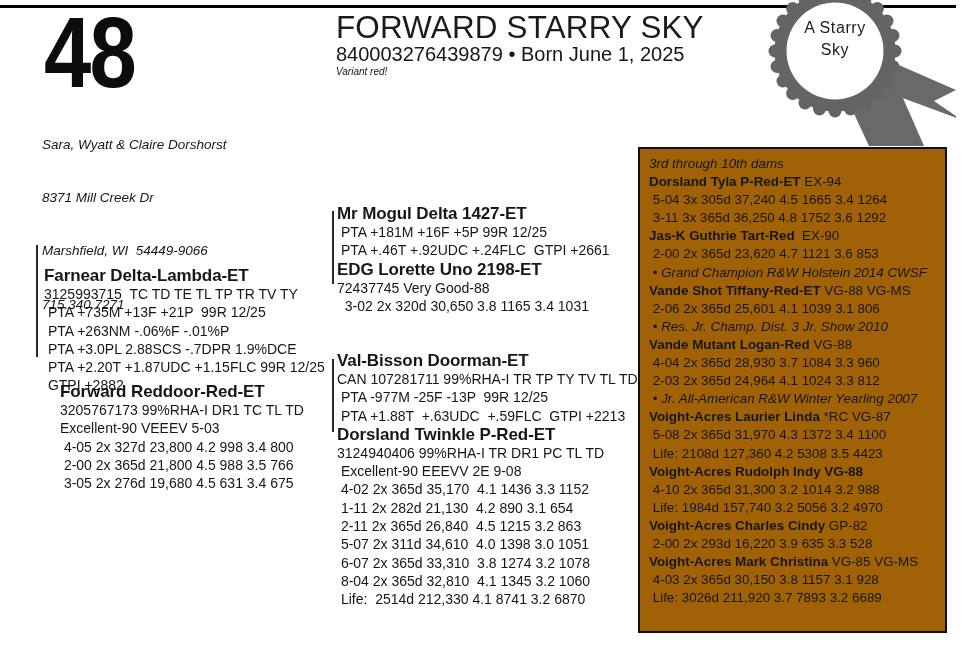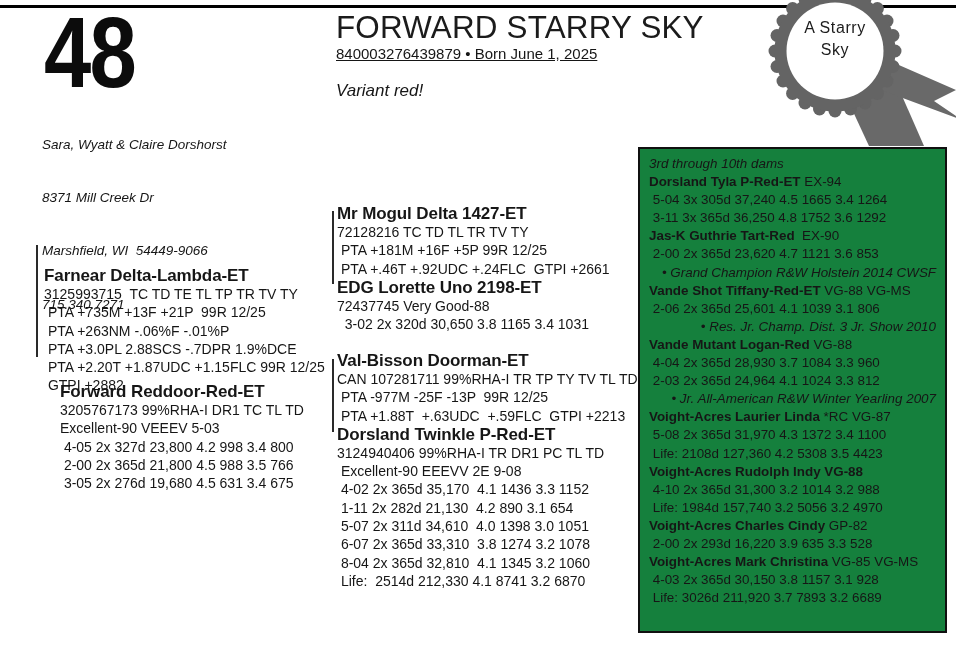--- a/index.html
+++ b/index.html
@@ -8,35 +8,35 @@
     font-family:"Liberation Sans",sans-serif;color:#161616;
   }
   .top-rule{position:absolute;left:0;top:5px;width:978px;height:3px;background:#000;}
   .lot-number{
     position:absolute;left:44px;top:2px;font-size:100px;font-weight:bold;line-height:1;
     letter-spacing:-2px;transform:scaleX(0.85);transform-origin:left top;color:#0c0c0c;
   }
   .consignor{position:absolute;left:42px;top:100px;font-style:italic;font-size:13.5px;line-height:17.8px;white-space:pre;}
   .header{position:absolute;left:336px;top:11px;}
   .animal-name{font-size:32px;line-height:33px;letter-spacing:0.2px;transform:scaleX(0.98);transform-origin:left;white-space:pre;color:#1b1b1b;}
-  .id-birth{font-size:15px;line-height:18px;margin-top:1px;white-space:pre;text-decoration:underline;}
-  .variant-note{font-size:17px;line-height:17px;font-style:italic;white-space:pre;margin-top:19px;}
+  .id-birth{font-size:20px;line-height:18px;margin-top:1px;white-space:pre;}
+  .variant-note{font-size:10px;line-height:17px;font-style:italic;white-space:pre;}
   .ped-block{position:absolute;width:302px;}
   .ped-title{font-size:17px;font-weight:bold;line-height:19px;letter-spacing:-0.1px;white-space:pre;}
   .ped-line{font-size:14px;line-height:18.3px;white-space:pre;}
   .bracket{position:absolute;width:2px;background:#2a2a2a;}
   .dams-box{
     position:absolute;left:638px;top:147px;width:309px;height:486px;box-sizing:border-box;
-    background:#15803d;border:2.5px solid #101010;padding:6px 9px;
+    background:#a16207;border:2.5px solid #101010;padding:6px 9px;
     font-size:13.4px;line-height:18.1px;
   }
   .box-heading{font-style:italic;white-space:pre;}
   .box-line{white-space:pre;}
   .box-name{font-weight:bold;}
-  .box-note{font-style:italic;text-align:right;}
+  .box-note{font-style:italic;}
   .badge{position:absolute;left:758px;top:0;width:212px;height:150px;}
   .badge text{font-family:"Liberation Sans",sans-serif;font-size:16px;letter-spacing:0.6px;fill:#1c1c1c;}
 </style>
 </head>
 <body>
 
 <div class="page">
 
   <div class="top-rule"></div>
 
@@ -108,38 +108,38 @@
     <div class="ped-title">Forward Reddoor-Red-ET</div>
     <div class="ped-line">3205767173 99%RHA-I DR1 TC TL TD</div>
     <div class="ped-line">Excellent-90 VEEEV 5-03</div>
     <div class="ped-line"> 4-05 2x 327d 23,800 4.2 998 3.4 800</div>
     <div class="ped-line"> 2-00 2x 365d 21,800 4.5 988 3.5 766</div>
     <div class="ped-line"> 3-05 2x 276d 19,680 4.5 631 3.4 675</div>
   </div>
 
   <div class="ped-block" style="left:337px;top:204px;">
     <div class="ped-title">Mr Mogul Delta 1427-ET</div>
-    <div class="ped-line">72128216 TC TD TL TR TV TY</div>
     <div class="ped-line"> PTA +181M +16F +5P 99R 12/25</div>
     <div class="ped-line"> PTA +.46T +.92UDC +.24FLC  GTPI +2661</div>
     <div class="ped-title">EDG Lorette Uno 2198-ET</div>
     <div class="ped-line">72437745 Very Good-88</div>
     <div class="ped-line">  3-02 2x 320d 30,650 3.8 1165 3.4 1031</div>
   </div>
 
   <div class="ped-block" style="left:337px;top:351px;">
     <div class="ped-title">Val-Bisson Doorman-ET</div>
     <div class="ped-line">CAN 107281711 99%RHA-I TR TP TY TV TL TD</div>
     <div class="ped-line"> PTA -977M -25F -13P  99R 12/25</div>
     <div class="ped-line"> PTA +1.88T  +.63UDC  +.59FLC  GTPI +2213</div>
     <div class="ped-title">Dorsland Twinkle P-Red-ET</div>
     <div class="ped-line">3124940406 99%RHA-I TR DR1 PC TL TD</div>
     <div class="ped-line"> Excellent-90 EEEVV 2E 9-08</div>
     <div class="ped-line"> 4-02 2x 365d 35,170  4.1 1436 3.3 1152</div>
     <div class="ped-line"> 1-11 2x 282d 21,130  4.2 890 3.1 654</div>
+    <div class="ped-line"> 2-11 2x 365d 26,840  4.5 1215 3.2 863</div>
     <div class="ped-line"> 5-07 2x 311d 34,610  4.0 1398 3.0 1051</div>
     <div class="ped-line"> 6-07 2x 365d 33,310  3.8 1274 3.2 1078</div>
     <div class="ped-line"> 8-04 2x 365d 32,810  4.1 1345 3.2 1060</div>
     <div class="ped-line"> Life:  2514d 212,330 4.1 8741 3.2 6870</div>
   </div>
 
   <div class="dams-box">
     <div class="box-heading">3rd through 10th dams</div>
 
     <div>

